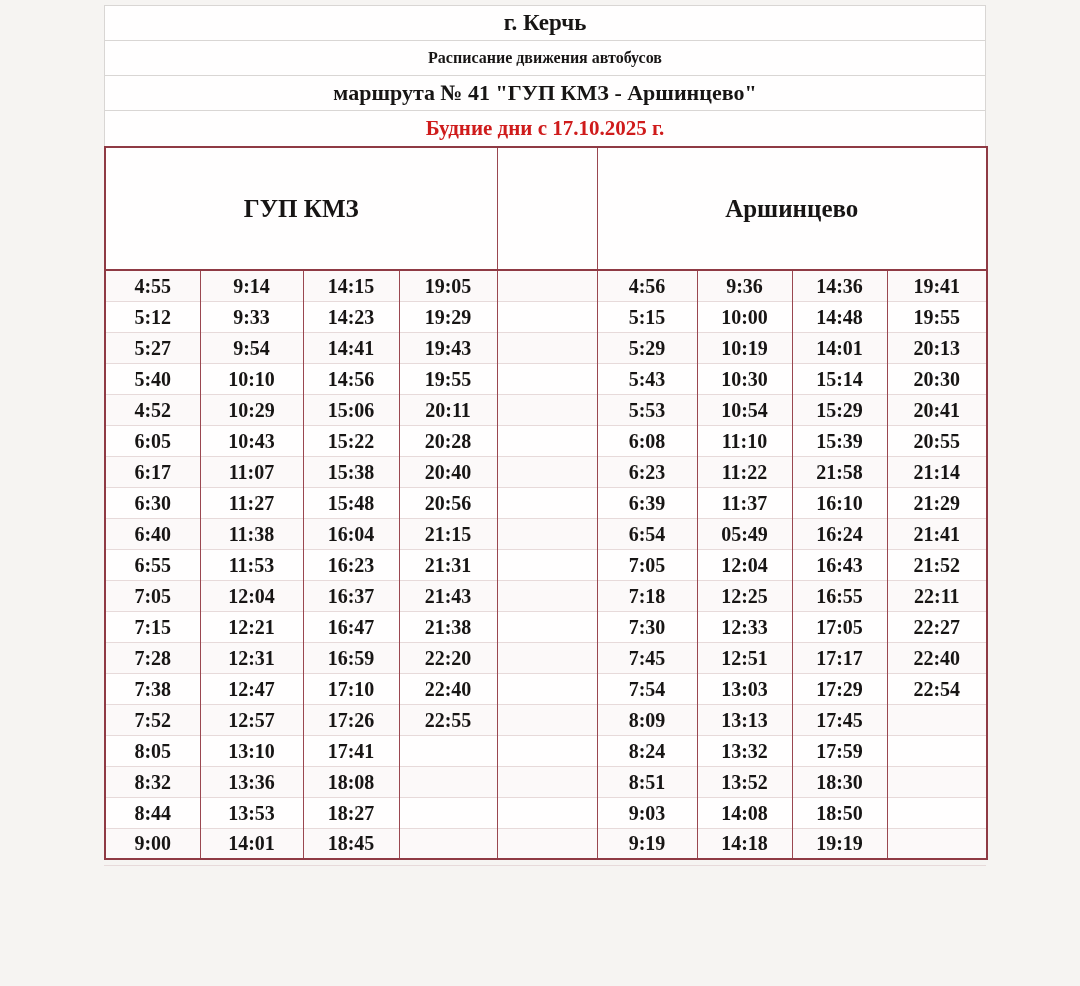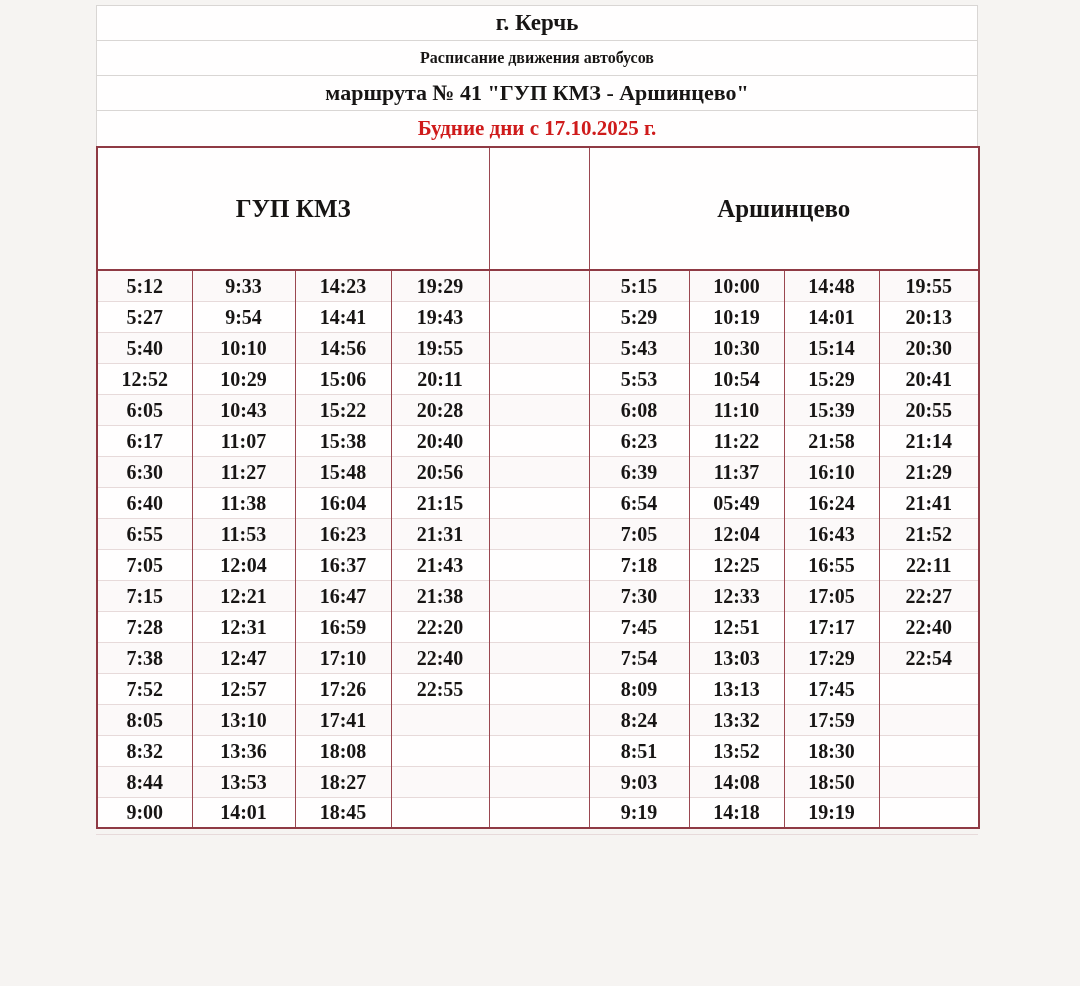--- a/index.html
+++ b/index.html
@@ -14,21 +14,21 @@
   }
   *{margin:0;padding:0;box-sizing:border-box;}
   html,body{width:1080px;height:986px;overflow:hidden;}
   body{
     background:var(--page-bg);
     font-family:"Liberation Serif","DejaVu Serif",serif;
     color:var(--ink);
   }
   .content{
     position:absolute;
-    left:96px;top:0;
+    left:104px;top:0;
     width:882px;
   }
   
   .top-header{
     background:var(--paper);
     border-left:1px solid var(--gray-line);
     border-right:1px solid var(--gray-line);
     border-top:1px solid var(--gray-line);
     margin-top:5px;
   }
@@ -111,20 +111,31 @@
     </colgroup>
     <tbody>
       <tr class="terminal-row">
         <td colspan="4" class="merged first">ГУП КМЗ</td>
         <td class="gap"></td>
         <td colspan="4" class="merged last">Аршинцево</td>
       </tr>
     </tbody>
     <tbody class="times">
         <tr>
+          <td>4:55</td>
+          <td>9:14</td>
+          <td>14:15</td>
+          <td>19:05</td>
+          <td></td>
+          <td>4:56</td>
+          <td>9:36</td>
+          <td>14:36</td>
+          <td>19:41</td>
+        </tr>
+        <tr>
           <td>5:12</td>
           <td>9:33</td>
           <td>14:23</td>
           <td>19:29</td>
           <td></td>
           <td>5:15</td>
           <td>10:00</td>
           <td>14:48</td>
           <td>19:55</td>
         </tr>
@@ -144,21 +155,21 @@
           <td>10:10</td>
           <td>14:56</td>
           <td>19:55</td>
           <td></td>
           <td>5:43</td>
           <td>10:30</td>
           <td>15:14</td>
           <td>20:30</td>
         </tr>
         <tr>
-          <td>12:52</td>
+          <td>4:52</td>
           <td>10:29</td>
           <td>15:06</td>
           <td>20:11</td>
           <td></td>
           <td>5:53</td>
           <td>10:54</td>
           <td>15:29</td>
           <td>20:41</td>
         </tr>
         <tr>

